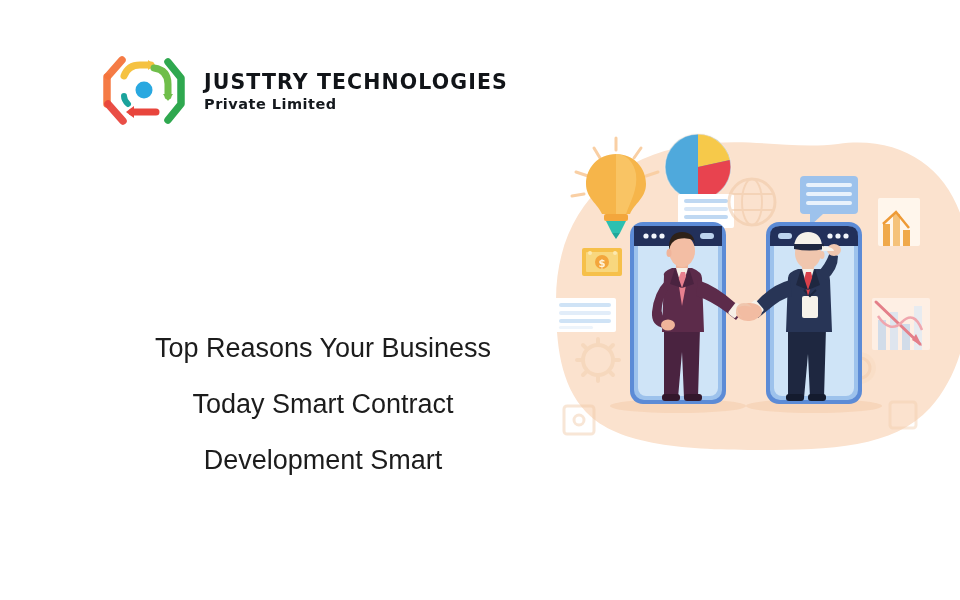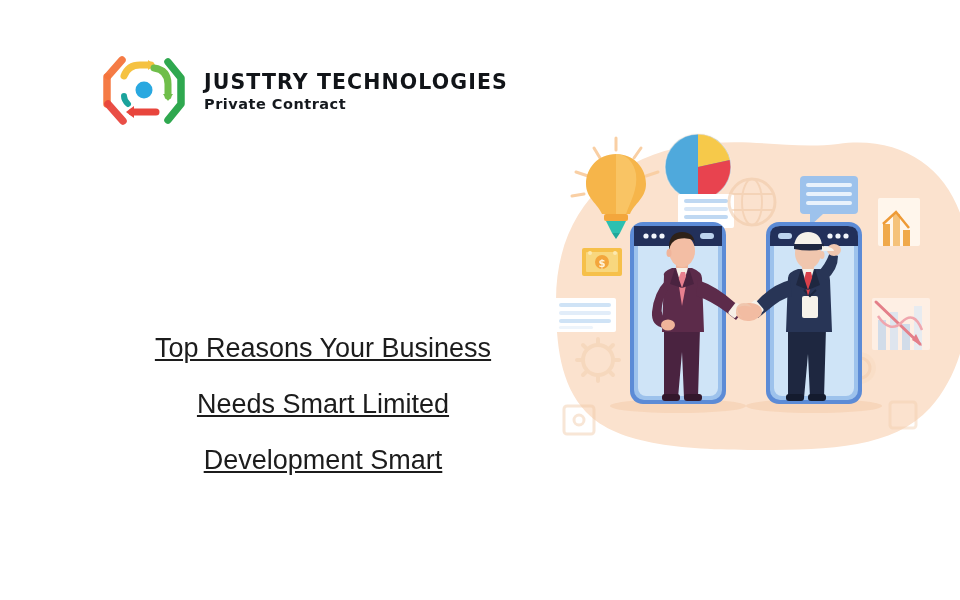--- a/index.html
+++ b/index.html
@@ -71,21 +71,21 @@
     left: 52px;
     top: 320px;
     width: 462px;
     text-align: center;
     color: #1c1c1c;
     font-size: 27px;
     line-height: 56px;
     font-weight: 400;
     font-family: "Liberation Sans", sans-serif;
   }
-  .headline .hl-line { display: block; white-space: nowrap; text-decoration: underline; }
+  .headline .hl-line { display: block; white-space: nowrap; }
 
   
   .illus {
     position: absolute;
     left: 498px;
     top: 120px;
     width: 448px;
     height: 340px;
   }
   .illus svg { display: block; width: 100%; height: 100%; }
@@ -117,28 +117,28 @@
         <path d="M36 52 L28 58 L36 64" fill="#E8453C"></path>
 
         <path d="M30 50 Q26 46 26 42" stroke="#1BA39C" stroke-width="6" stroke-linecap="round" fill="none"></path>
 
         <circle cx="46" cy="36" r="8.5" fill="#29A8E0"></circle>
       </svg>
     </div>
 
     <div class="brand-text">
       <div class="brand-name">JUSTTRY TECHNOLOGIES</div>
-      <div class="brand-sub">Private Contract</div>
+      <div class="brand-sub">Private Limited</div>
     </div>
 
   </div>
 
   <div class="headline">
     <span class="hl-line">Top Reasons Your Business</span>
-    <span class="hl-line">Needs Smart Limited</span>
+    <span class="hl-line">Today Smart Contract</span>
     <span class="hl-line">Development Smart</span>
   </div>
 
   <div class="illus">
     <svg viewBox="0 0 448 340" xmlns="http://www.w3.org/2000/svg">
 
       <g>
         <path d="M18 180
                  C18 96 70 38 150 26
                  C210 16 250 30 300 24

